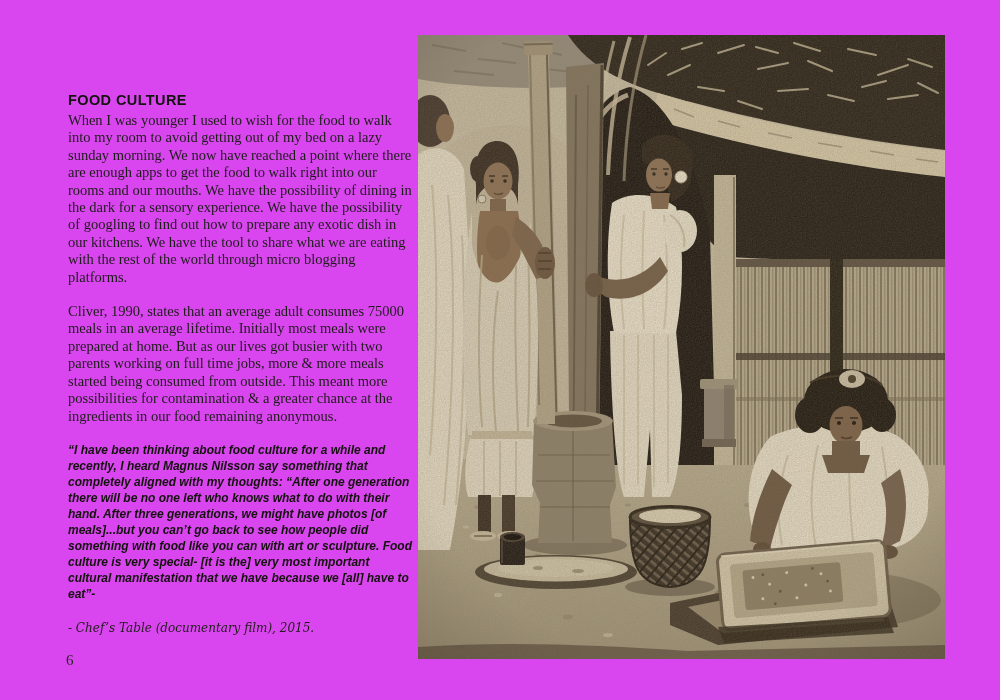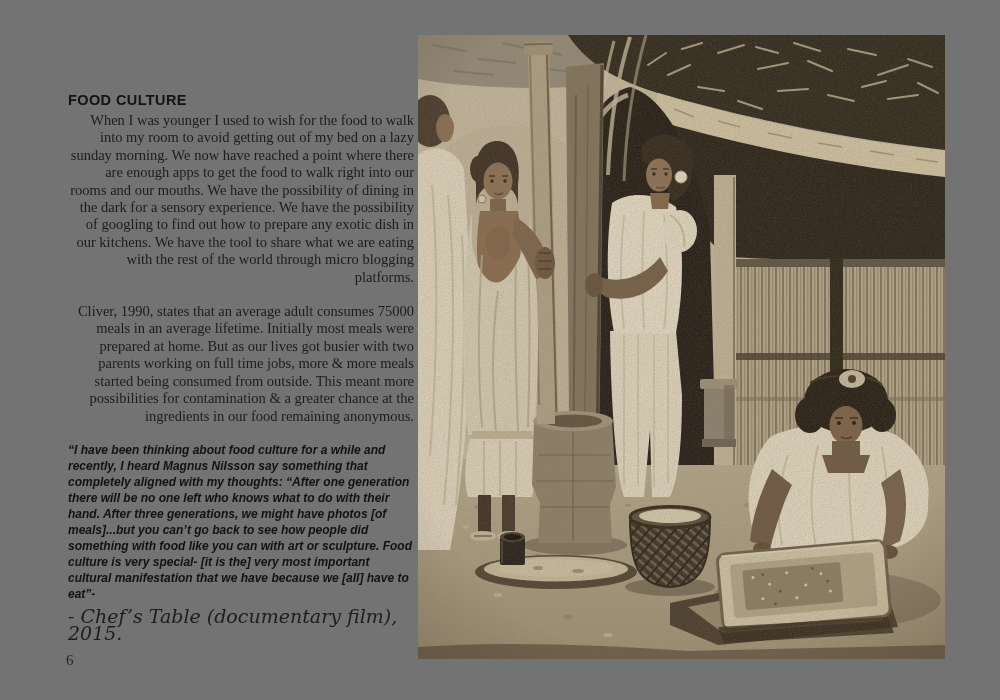--- a/index.html
+++ b/index.html
@@ -3,55 +3,55 @@
 <meta charset="utf-8">
 <style>
   html,body{margin:0;padding:0;}
   body{
     width:1000px;height:700px;
     background:#ffffff;
     font-family:"Liberation Serif", serif;
     position:relative;
     overflow:hidden;
   }
-  .page{position:absolute;inset:0;background:#737373;}
+  .page{position:absolute;inset:0;background:#d946ef;}
   .text-col{
     position:absolute;left:68px;top:92px;width:346px;
     color:#1e1c1a;
   }
   .article-title{
     font-family:"Liberation Sans", sans-serif;
     font-weight:bold;
     font-size:14.5px;
     letter-spacing:.4px;
     margin:0 0 4px 0;
     color:#151310;
   }
   .body-par{
     font-family:"Liberation Serif", serif;
     font-size:14.5px;
     line-height:17.4px;
     margin:0 0 17px 0;
-    text-align:right;
+    text-align:left;
   }
   .pull-quote{
     font-family:"Liberation Sans", sans-serif;
     font-weight:bold;
     font-style:italic;
     font-size:12px;
     line-height:16px;
     margin:0;
     color:#14110e;
   }
   .citation{
     font-family:"DejaVu Serif", serif;
     font-style:italic;
-    font-size:19px;
+    font-size:12px;
     line-height:17px;
-    margin:6px 0 0 0;
+    margin:18px 0 0 0;
     color:#201d19;
   }
   .page-number{
     position:absolute;left:66px;top:652px;
     font-family:"Liberation Serif", serif;
     font-size:15px;color:#2a2723;
   }
   figure.photo{
     position:absolute;left:418px;top:35px;width:527px;height:624px;
     margin:0;padding:0;overflow:hidden;

